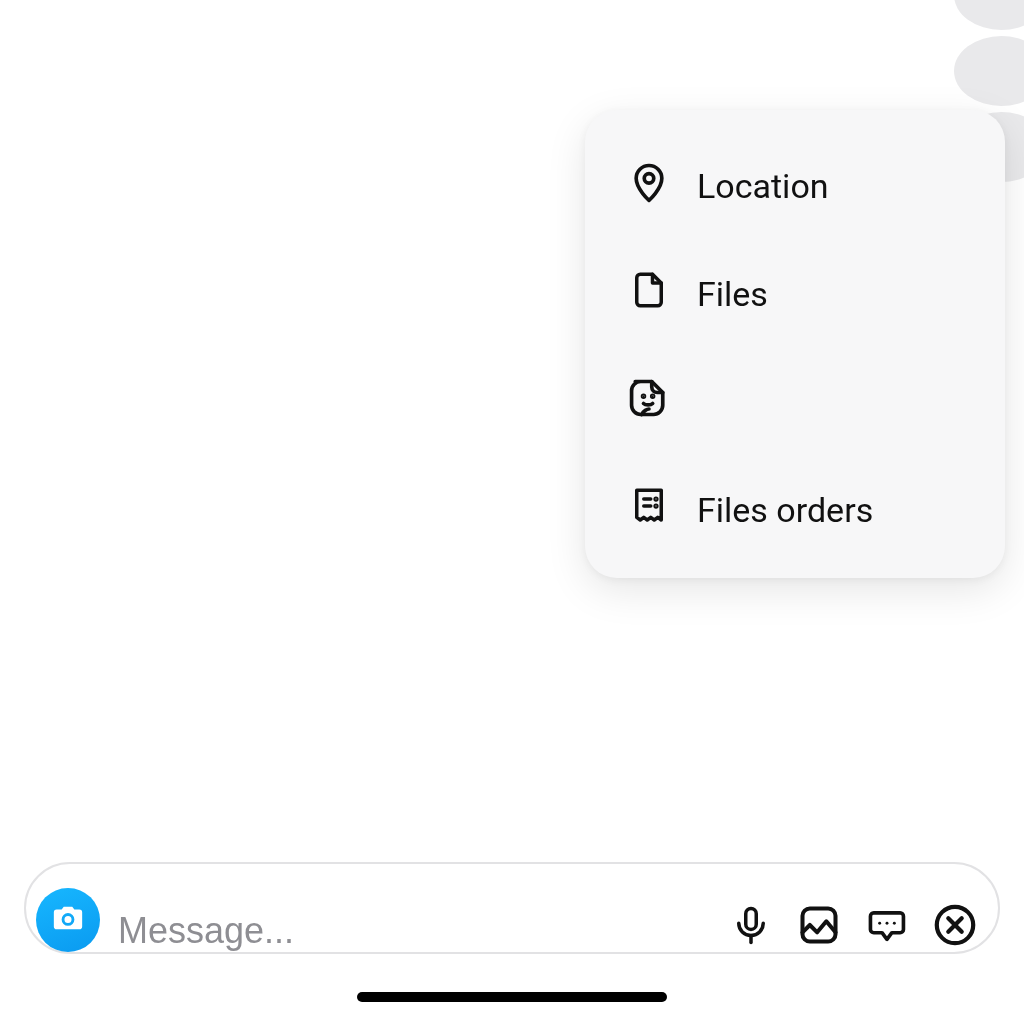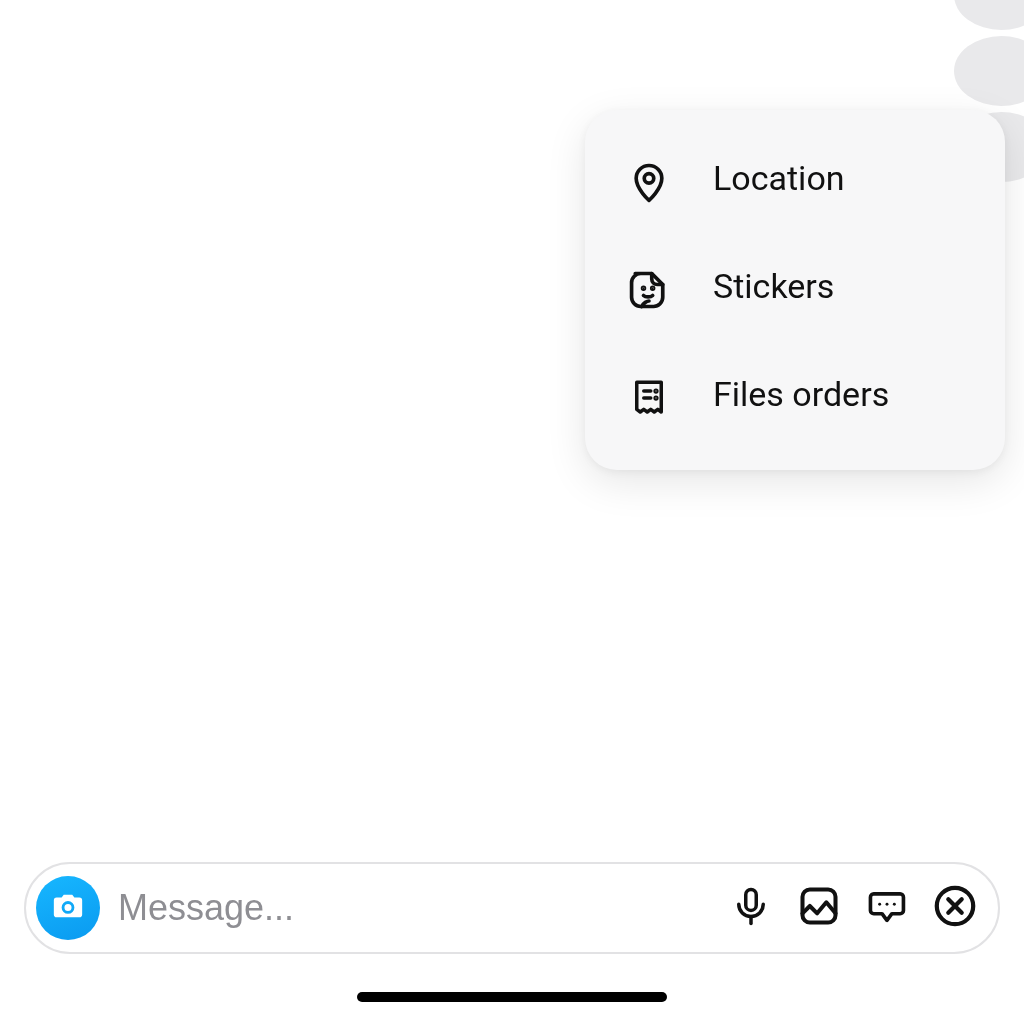--- a/index.html
+++ b/index.html
@@ -30,39 +30,39 @@
     top: 110px;
     left: 585px;
     width: 420px;
     background: #f7f7f8;
     border-radius: 32px;
     box-shadow: 0 12px 40px rgba(0,0,0,0.10), 0 2px 8px rgba(0,0,0,0.05);
     padding: 18px 0;
   }
   .menu-item {
     display: flex;
-    align-items: flex-start;
-    gap: 40px;
+    align-items: flex-end;
+    gap: 24px;
     padding: 30px 40px;
     cursor: pointer;
   }
   .menu-item .ic { width: 48px; height: 48px; flex: 0 0 48px; display:flex; align-items:center; justify-content:center; }
   .menu-item .lbl { font-size: 34px; color: #111; font-weight: 400; }
 
   
   .composer {
     position: absolute;
     left: 24px; right: 24px;
     top: 862px;
     height: 92px;
     border: 2px solid #e2e2e4;
     border-radius: 46px;
     background: #fff;
     display: flex;
-    align-items: center;
+    align-items: flex-end;
     padding: 0 18px 0 10px;
     gap: 18px;
   }
   .cam-btn {
     width: 64px; height: 64px;
     border-radius: 50%;
     background: linear-gradient(160deg,#17b7ff 0%, #0a9af0 100%);
     display:flex; align-items:center; justify-content:center;
     flex: 0 0 64px;
     cursor:pointer;
@@ -101,34 +101,42 @@
   <div class="menu-item">
     <span class="ic">
       <svg viewBox="0 0 24 24" width="44" height="44" fill="none" stroke="#111" stroke-width="2" stroke-linecap="round" stroke-linejoin="round">
         <path d="M12 22s7-6.2 7-12a7 7 0 10-14 0c0 5.8 7 12 7 12z"></path>
         <circle cx="12" cy="10" r="2.6"></circle>
       </svg>
     </span>
     <span class="lbl">Location</span>
   </div>
 
+  <div class="menu-item">
+    <span class="ic">
+      <svg viewBox="0 0 24 24" width="42" height="42" fill="none" stroke="#111" stroke-width="2" stroke-linecap="round" stroke-linejoin="round">
+        <path d="M14 3H7a2 2 0 00-2 2v14a2 2 0 002 2h10a2 2 0 002-2V8z"></path>
+        <path d="M14 3v5h5"></path>
+      </svg>
+    </span>
+    <span class="lbl">Files</span>
+  </div>
 
 
   <div class="menu-item">
     <span class="ic">
       <svg viewBox="0 0 24 24" width="44" height="44" fill="none" stroke="#111" stroke-width="2" stroke-linecap="round" stroke-linejoin="round">
         <path d="M5 3h9l6 6v7a5 5 0 01-5 5H8a5 5 0 01-5-5V8a5 5 0 015-5z" transform="translate(-0.5,0)"></path>
         <path d="M14 3v3a3 3 0 003 3h3" transform="translate(-0.5,0)"></path>
         <circle cx="9" cy="11" r="0.5" fill="#111"></circle>
         <circle cx="14" cy="11" r="0.5" fill="#111"></circle>
         <path d="M9 15c1 1 4 1 5 0"></path>
         <path d="M8 21c1-2 3-3 4-3"></path>
       </svg>
     </span>
-    <span class="lbl">Stickers</span>
   </div>
 
   <div class="menu-item">
     <span class="ic">
       <svg viewBox="0 0 24 24" width="42" height="42" fill="none" stroke="#111" stroke-width="2" stroke-linecap="round" stroke-linejoin="round">
         <path d="M5 3h14v17l-2-1.5-2 1.5-2-1.5-2 1.5-2-1.5-2 1.5-2-1.5z"></path>
         <line x1="9" y1="8" x2="13" y2="8"></line>
         <line x1="9" y1="12" x2="13" y2="12"></line>
         <circle cx="16" cy="8" r="0.5" fill="#111"></circle>
         <circle cx="16" cy="12" r="0.5" fill="#111"></circle>

